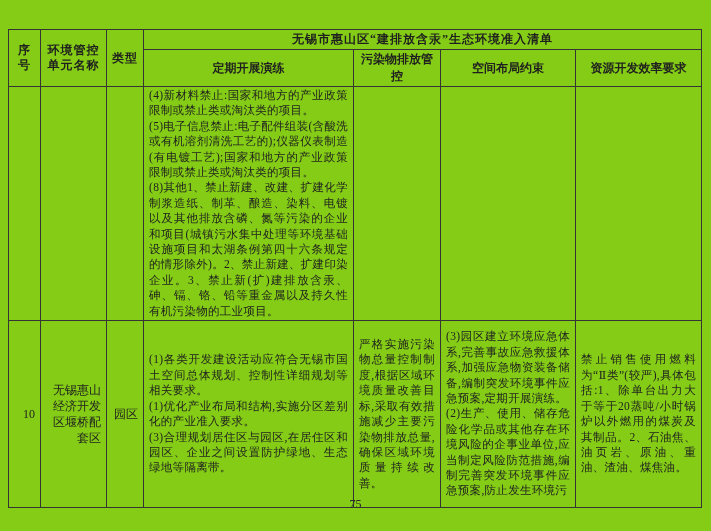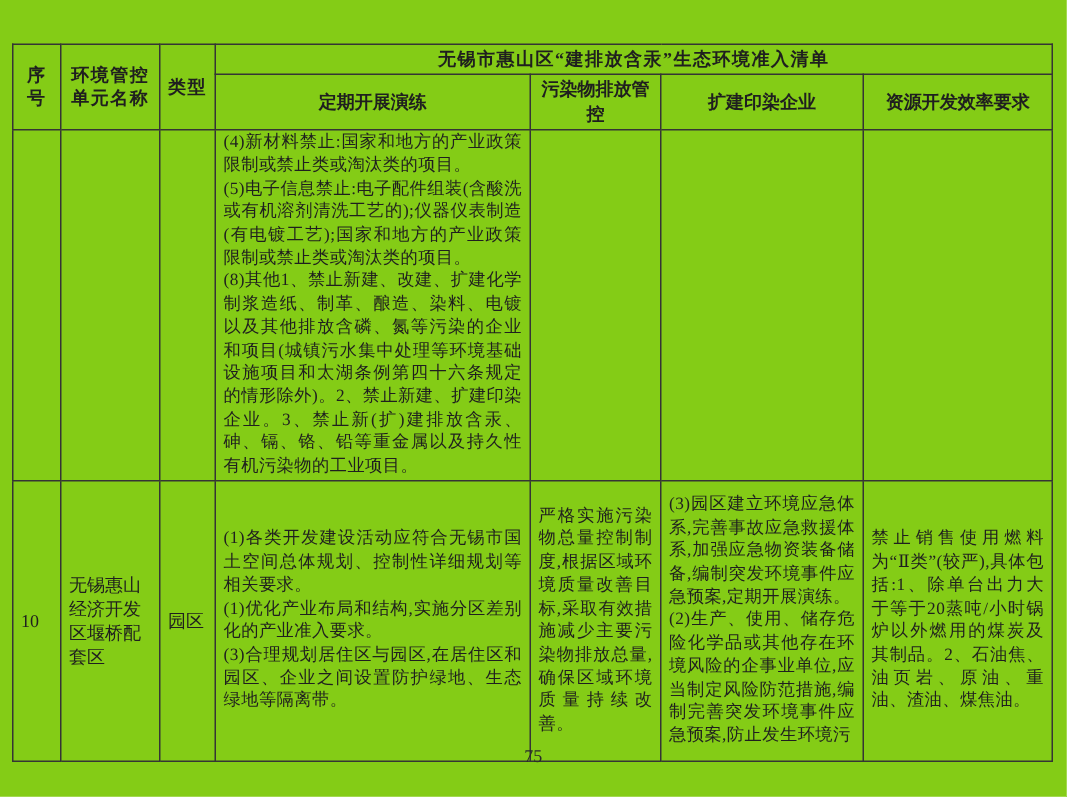--- a/index.html
+++ b/index.html
@@ -22,21 +22,21 @@
     font-size:12px;
     overflow:hidden;
     vertical-align:middle;
   }
   th{font-weight:bold;text-align:center;}
   .r-title th{height:17px;font-size:12px;letter-spacing:1px;}
   .r-sub th{height:31px;font-size:12px;}
   .hdr-rowspan{font-size:12px;line-height:15px;}
   .r1{height:217px;}
   .r2{height:187px;}
-  td.center{text-align:left;font-size:12px;line-height:16px;padding:1px 6px;}
+  td.center{text-align:right;font-size:12px;line-height:16px;padding:1px 6px;}
   td.txt{padding:2px 6px;margin-left:31px;}
   td.txt p{
     margin:0;
     font-size:11.5px;
     line-height:15.4px;
     text-align:justify;
     text-justify:inter-ideograph;
     letter-spacing:0.3px;
   }
   .pageno{
@@ -64,21 +64,21 @@
         <tr class="r-title">
       <th rowspan="2" class="hdr-rowspan">序号</th>
       <th rowspan="2" class="hdr-rowspan">环境管控单元名称</th>
       <th rowspan="2" class="hdr-rowspan">类型</th>
       <th colspan="4">无锡市惠山区“建排放含汞”生态环境准入清单</th>
     </tr>
 
     <tr class="r-sub">
       <th>定期开展演练</th>
       <th>污染物排放管控</th>
-      <th>扩建印染企业</th>
+      <th>空间布局约束</th>
       <th>资源开发效率要求</th>
     </tr>
 
     <tr class="r1">
       <td class="center"></td>
       <td class="center"></td>
       <td class="center"></td>
       <td class="txt">
         <p>(4)新材料禁止:国家和地方的产业政策限制或禁止类或淘汰类的项目。</p>
         <p>(5)电子信息禁止:电子配件组装(含酸洗或有机溶剂清洗工艺的);仪器仪表制造(有电镀工艺);国家和地方的产业政策限制或禁止类或淘汰类的项目。</p>

